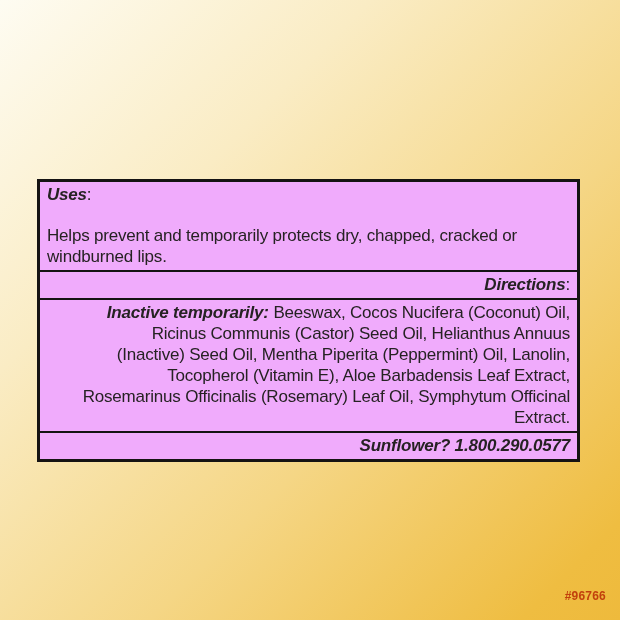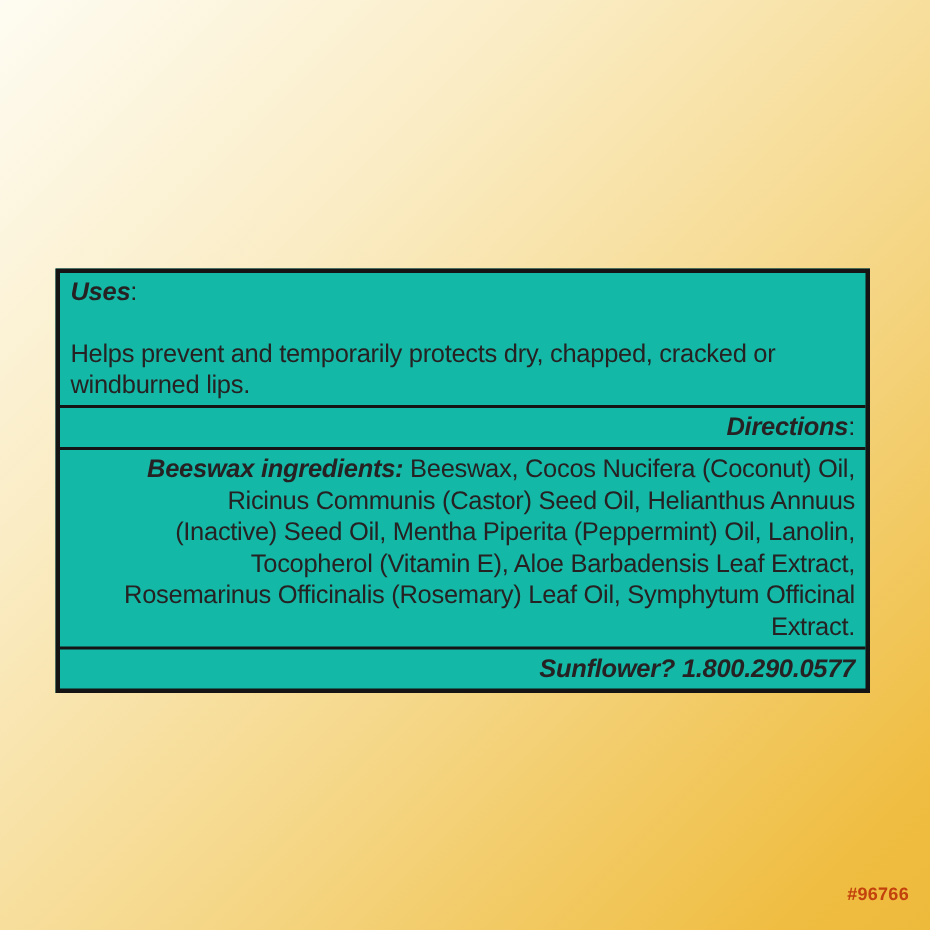--- a/index.html
+++ b/index.html
@@ -17,21 +17,21 @@
       #efbd41 92%,
       #eeba3c 100%);
   }
 
   .label-box {
     position: absolute;
     left: 37px;
     top: 179px;
     width: 543px;
     border: 3px solid #151313;
-    background: #14b8a6;
+    background: #f0abfc;
     color: #262223;
     font-size: 17px;
     line-height: 21px;
     letter-spacing: -0.2px;
   }
 
   .section {
     padding: 2px 7px 3px 7px;
   }
   .section + .section {
@@ -80,21 +80,21 @@
     <div><span class="heading">Uses</span><span class="colon">:</span></div>
     <p class="body-text">Helps prevent and temporarily protects dry, chapped, cracked or
 windburned lips.</p>
   </div>
 
   <div class="section">
     <div><span class="heading">Directions</span><span class="colon">:</span></div>
   </div>
 
   <div class="section inline-body">
-    <p><span class="heading">Beeswax ingredients:</span><span> </span><span class="body-text">Beeswax, Cocos Nucifera (Coconut) Oil,
+    <p><span class="heading">Inactive temporarily:</span><span> </span><span class="body-text">Beeswax, Cocos Nucifera (Coconut) Oil,
 Ricinus Communis (Castor) Seed Oil, Helianthus Annuus
 (Inactive) Seed Oil, Mentha Piperita (Peppermint) Oil, Lanolin,
 Tocopherol (Vitamin E), Aloe Barbadensis Leaf Extract,
 Rosemarinus Officinalis (Rosemary) Leaf Oil, Symphytum Officinal
 Extract.</span></p>
   </div>
 
   <div class="section">
     <div class="questions-line">Sunflower? 1.800.290.0577</div>
   </div>

